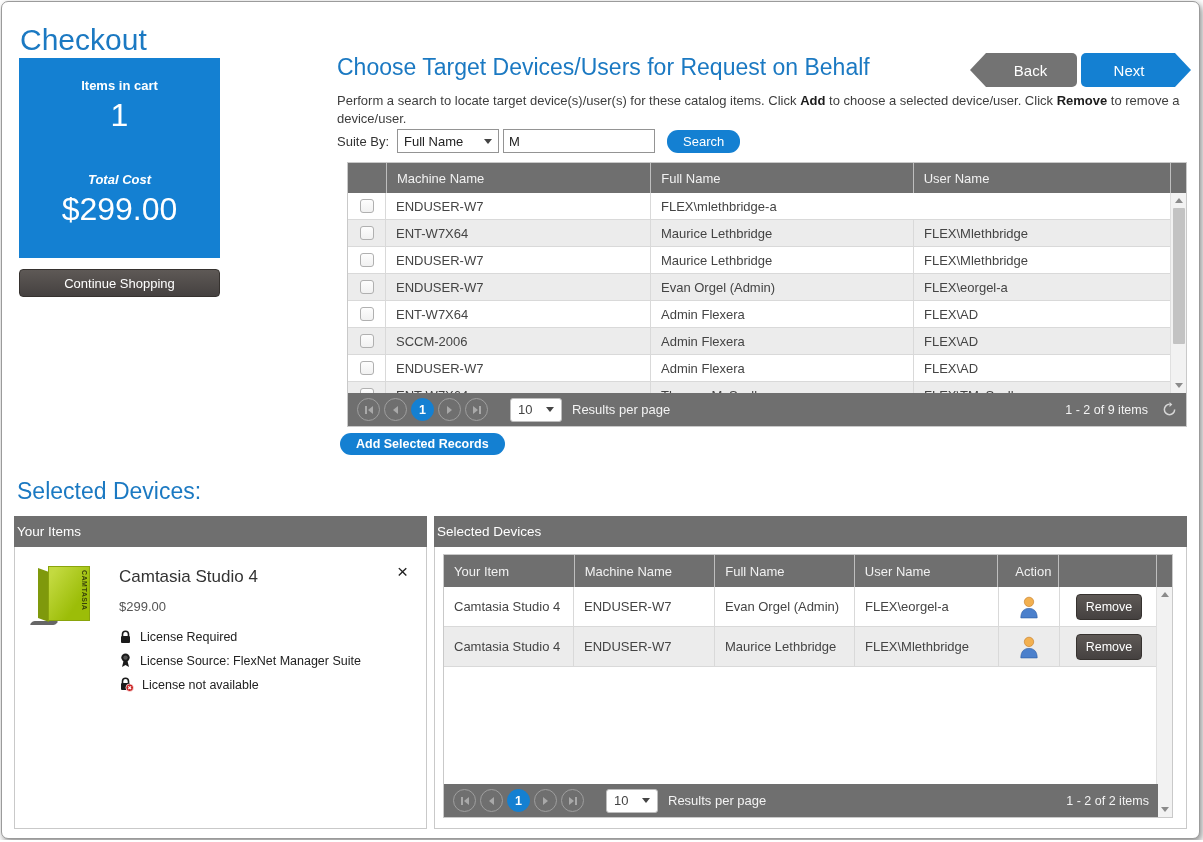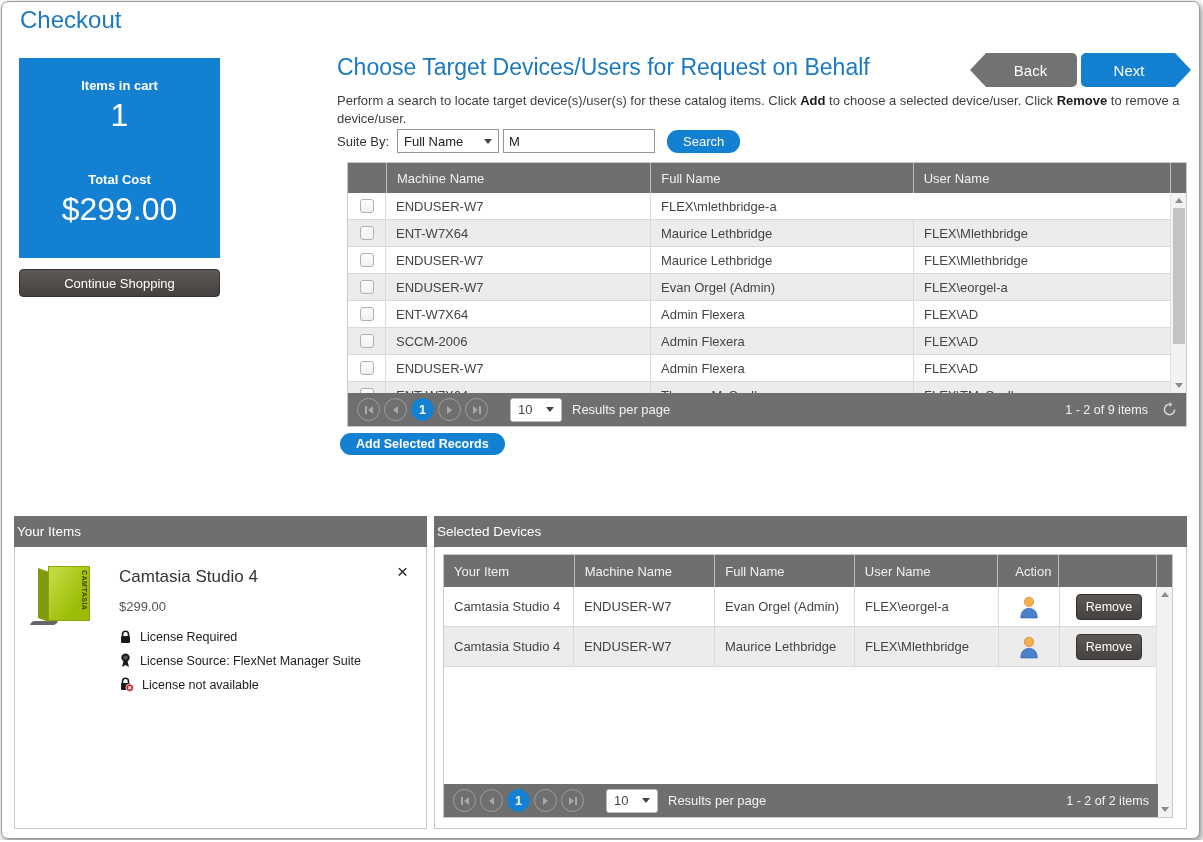--- a/index.html
+++ b/index.html
@@ -4,32 +4,32 @@
 <style>
   * { box-sizing: border-box; margin: 0; padding: 0; }
   html,body { background:#fff; }
   body { font-family:"Liberation Sans", sans-serif; font-size:13px; color:#333; }
   .frame { position:relative; width:1199px; height:838px; margin:1px; background:#fff;
            border:1px solid #9b9b9b; border-radius:7px; overflow:hidden;
            box-shadow:2px 3px 7px rgba(0,0,0,.45); }
 
   
   .h-blue { color:#1b79c2; font-weight:400; }
-  .page-title { position:absolute; left:18px; top:4px; font-size:24px; }
+  .page-title { position:absolute; left:18px; top:21px; font-size:30px; }
   .wizard-title { position:absolute; left:335px; top:52px; font-size:23px; }
   .selected-title { position:absolute; left:15px; top:476px; font-size:23px; }
 
   
   .cart-box { position:absolute; left:17px; top:56px; width:201px; height:200px;
               background:#1480d2; color:#fff; text-align:center; }
   .cart-label { font-size:13px; font-weight:600; }
   .cart-num { font-size:32px; font-weight:400; }
   .cart-box .l1 { margin-top:20px; }
   .cart-box .n1 { margin-top:4px; }
-  .cart-box .l2 { margin-top:38px; }
+  .cart-box .l2 { margin-top:38px;font-style:italic; }
   .cart-box .n2 { margin-top:4px; }
 
   .dark-btn { display:flex; align-items:center; justify-content:center;
               background:linear-gradient(#5e5956,#454140); color:#fff;
               border:1px solid #36322f; border-radius:4px; cursor:pointer; }
   .continue-btn { position:absolute; left:17px; top:267px; width:201px; height:28px; font-size:13px; }
 
   
   .nav-btn { position:absolute; top:51px; height:34px; color:#fff; font-size:15px;
              display:flex; align-items:center; justify-content:center; cursor:pointer; }
@@ -288,20 +288,21 @@
         <svg width="15" height="15" viewBox="0 0 16 16">
             <path d="M13.5 8 A5.5 5.5 0 1 1 8 2.5" fill="none" stroke="#d6d6d6" stroke-width="1.6"></path>
             <polygon points="8,0 8,5.4 11,2.7" fill="#d6d6d6"></polygon>
           </svg>
       </span>
     </div>
   </div>
 
   <button class="pill-btn add-btn">Add Selected Records</button>
 
+  <div class="selected-title h-blue">Selected Devices:</div>
 
   <section class="panel-left">
     <div class="panel-header">Your Items</div>
     <div class="panel-body">
       <div class="item-row">
         <div class="product-box">
           <div class="pb-shadow"></div>
           <div class="pb-side"></div>
           <div class="pb-front">
               <span class="pb-text">CAMTASIA</span>

